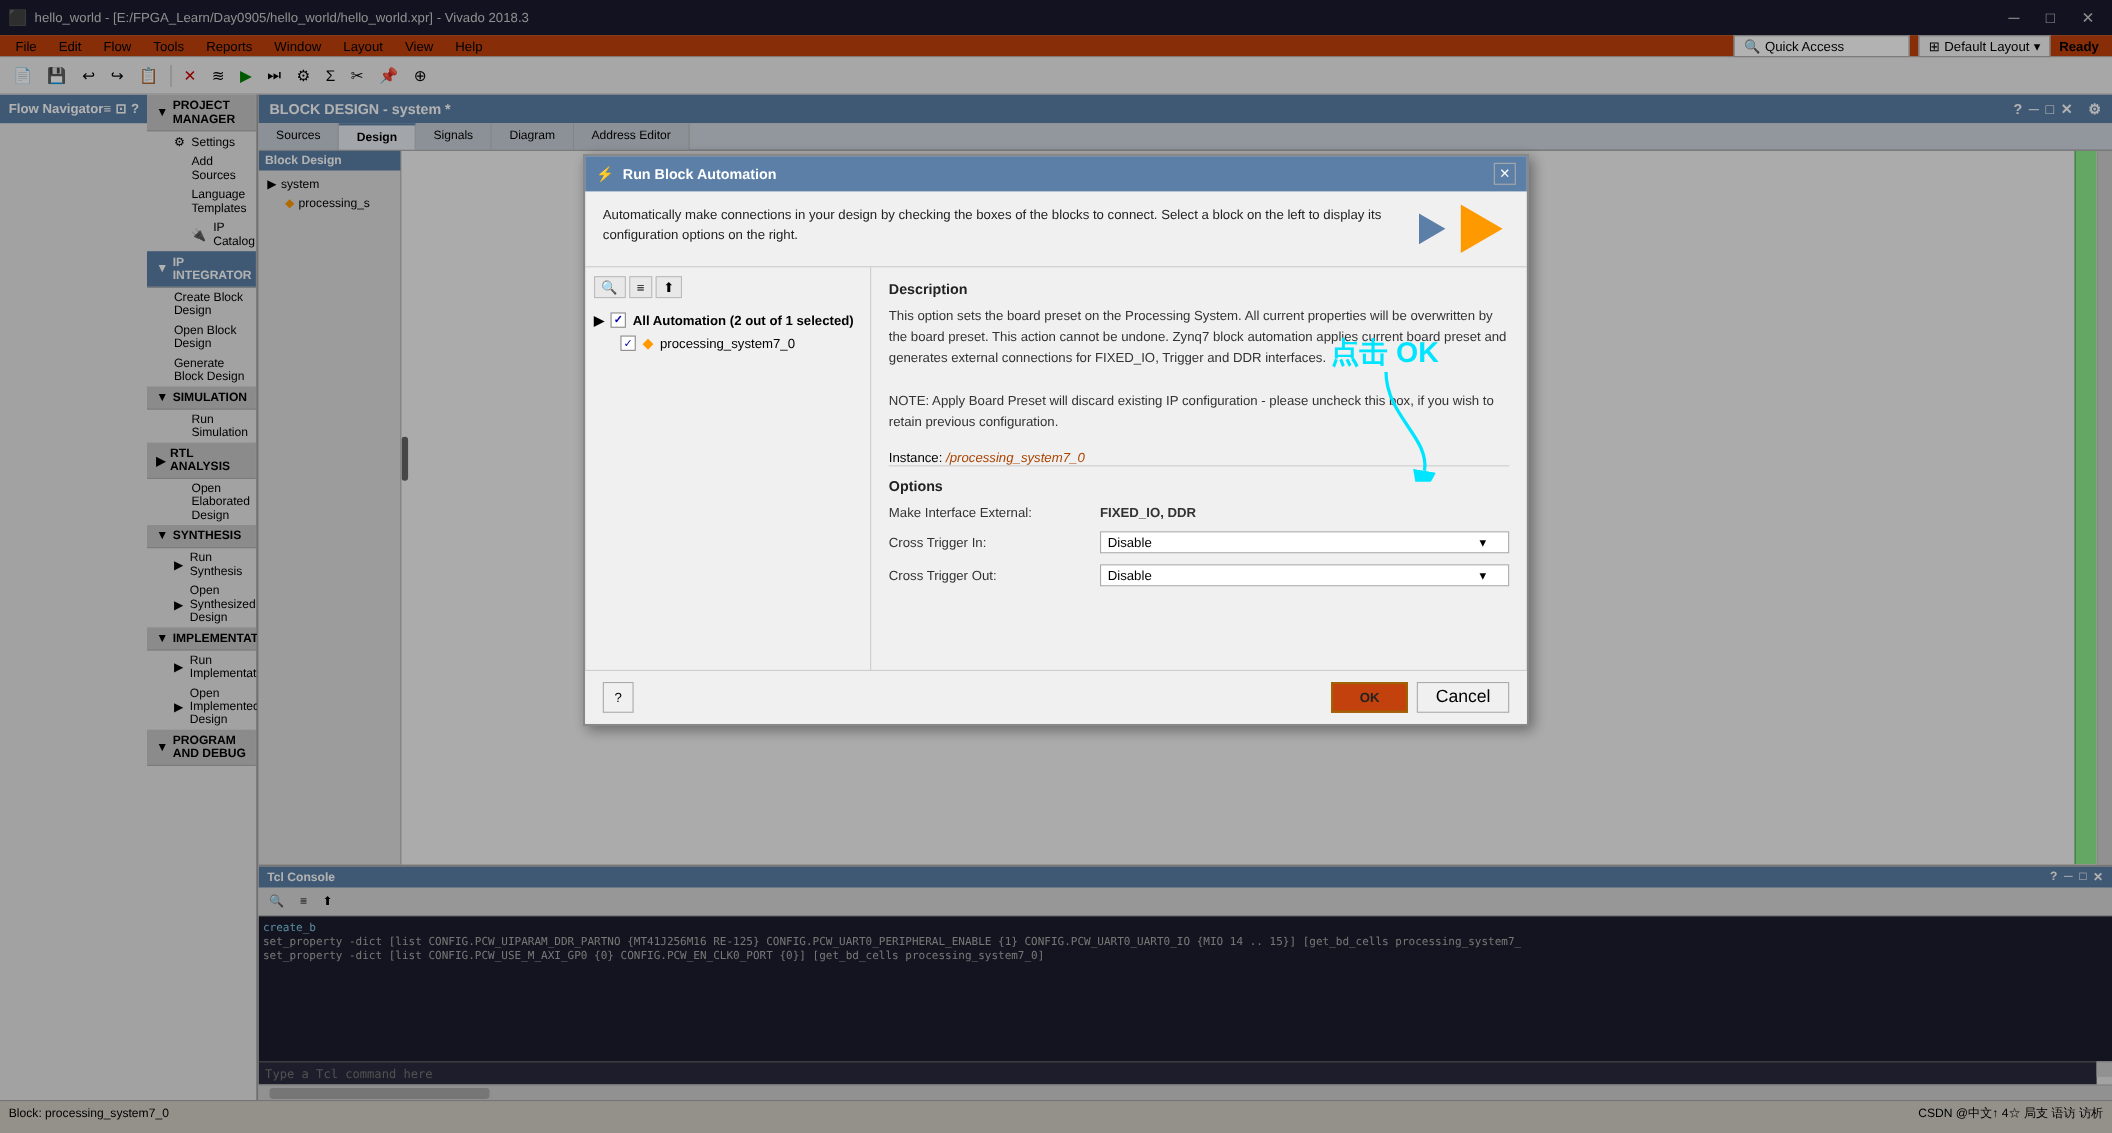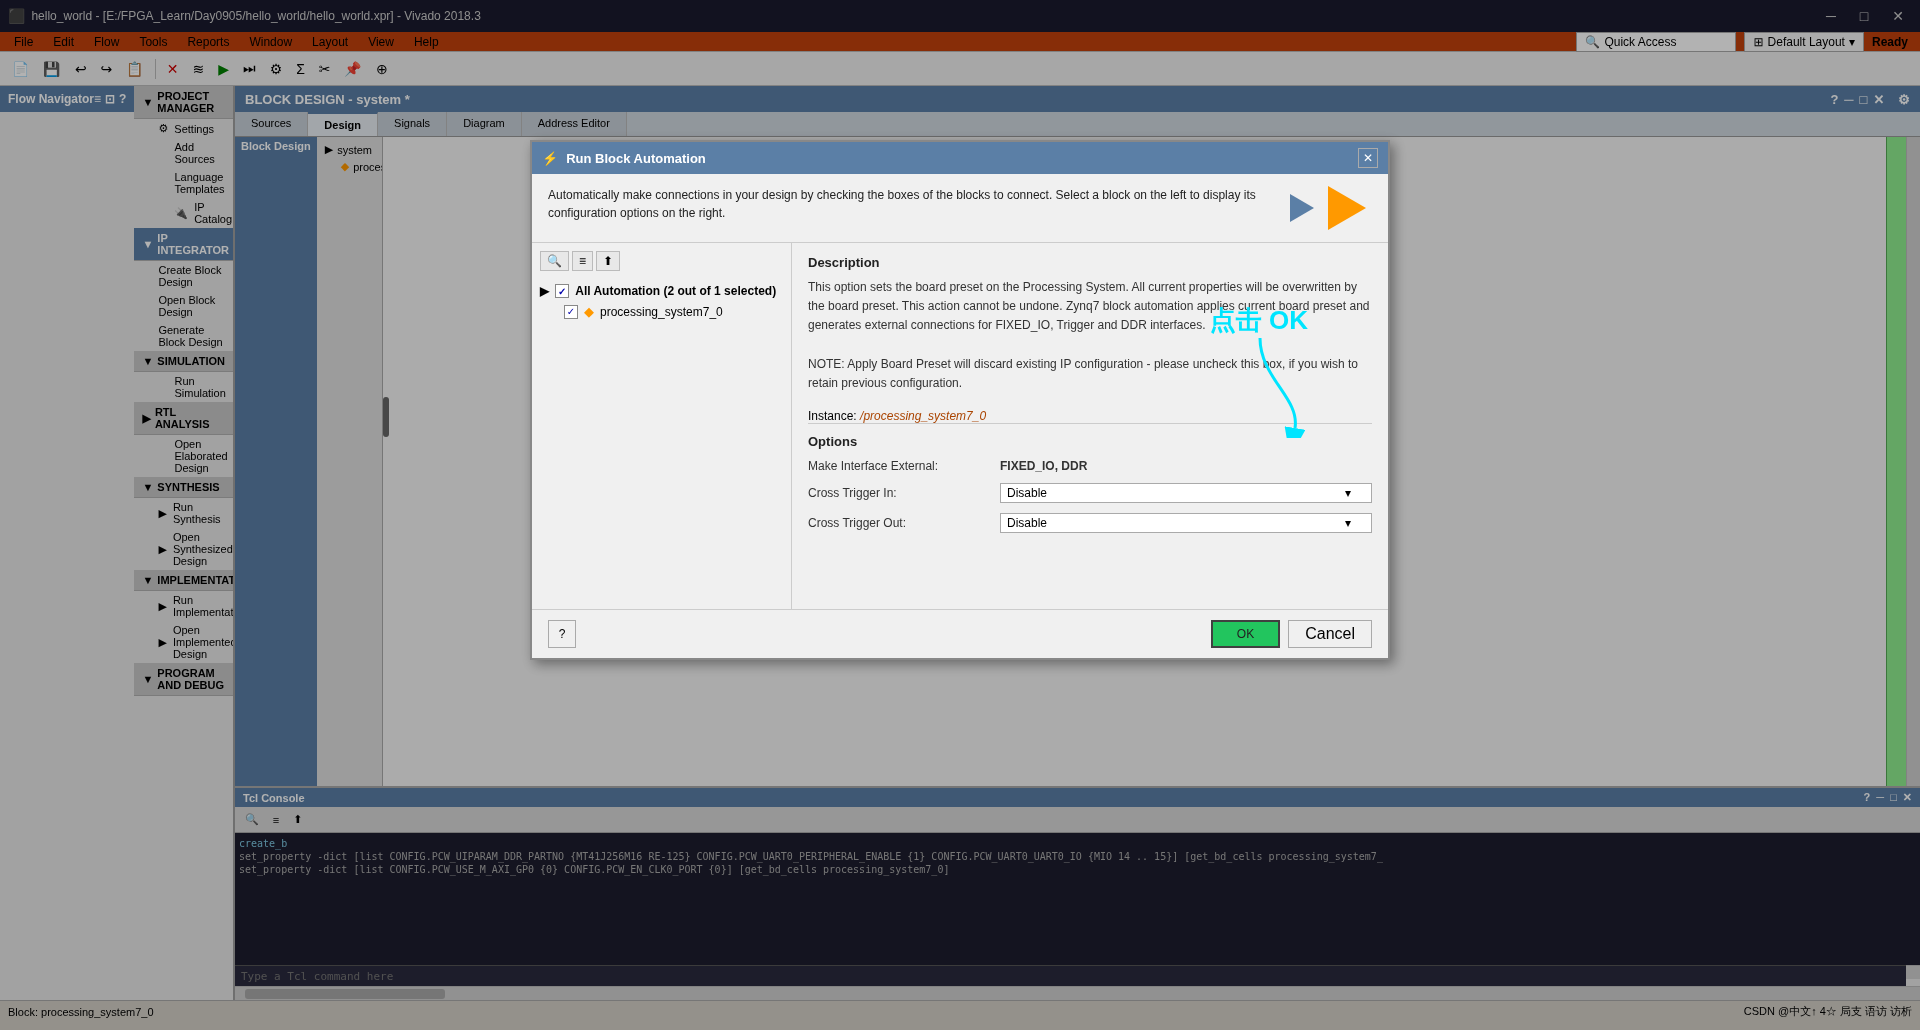--- a/index.html
+++ b/index.html
@@ -167,24 +167,25 @@
       font-weight: bold;
     }
 
     
     .block-design-area {
       flex: 1;
       display: flex;
       overflow: hidden;
     }
     .left-panel {
-      width: 148px;
+      width: 130px;
       background: #e0e0e0;
       border-right: 1px solid #aaa;
       display: flex;
+      flex-direction: column;
     }
     .left-panel-header {
       background: #5b7fa6;
       color: white;
       padding: 3px 6px;
       font-size: 11px;
       font-weight: bold;
     }
     .left-panel-tree {
       flex: 1;
@@ -446,26 +447,26 @@
 
     .dialog-footer {
       display: flex;
       justify-content: flex-end;
       padding: 10px 16px;
       gap: 8px;
       border-top: 1px solid #ccc;
       background: #f0f0f0;
     }
     .btn-ok {
-      background: #22c55e;
-      border: 2px solid #404040;
+      background: #c2410c;
+      border: 2px solid #a16207;
       padding: 4px 24px;
       cursor: pointer;
       font-size: 12px;
-      font-weight: normal;
+      font-weight: bold;
       color: #222;
     }
     .btn-cancel {
       background: #f0f0f0;
       border: 1px solid #aaa;
       padding: 4px 16px;
       cursor: pointer;
       font-size: 16px;
     }
     .btn-help {

